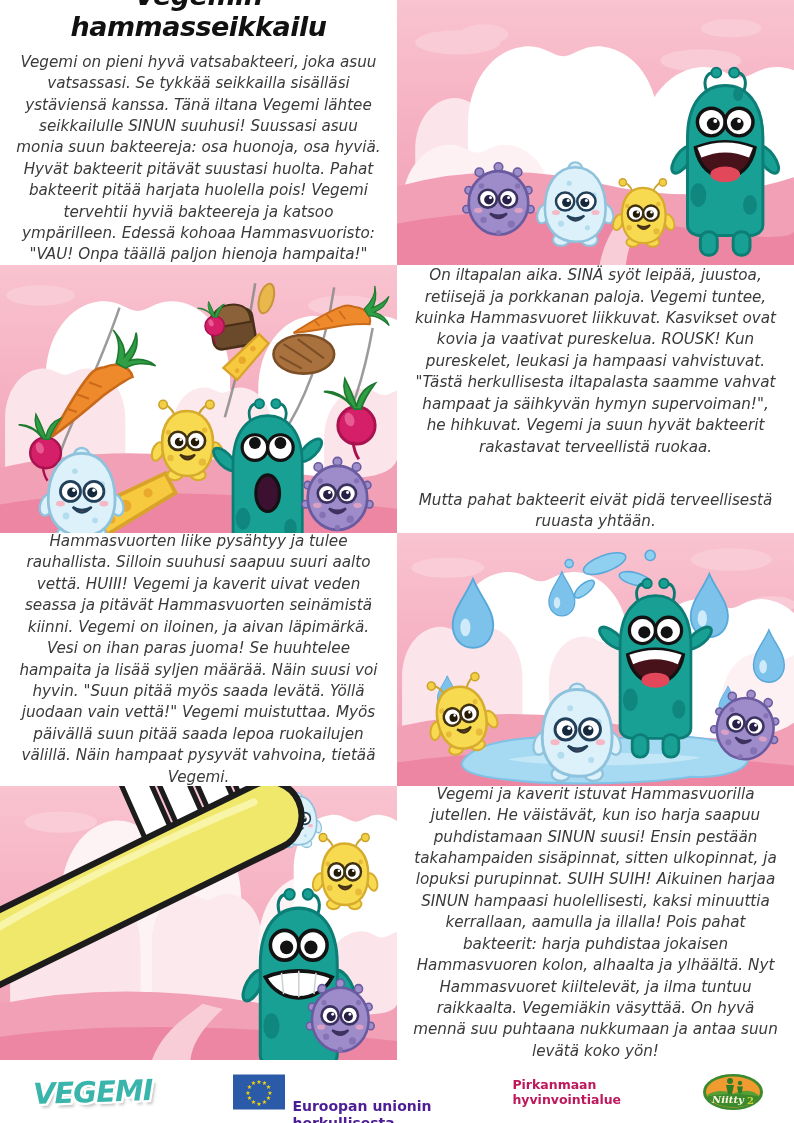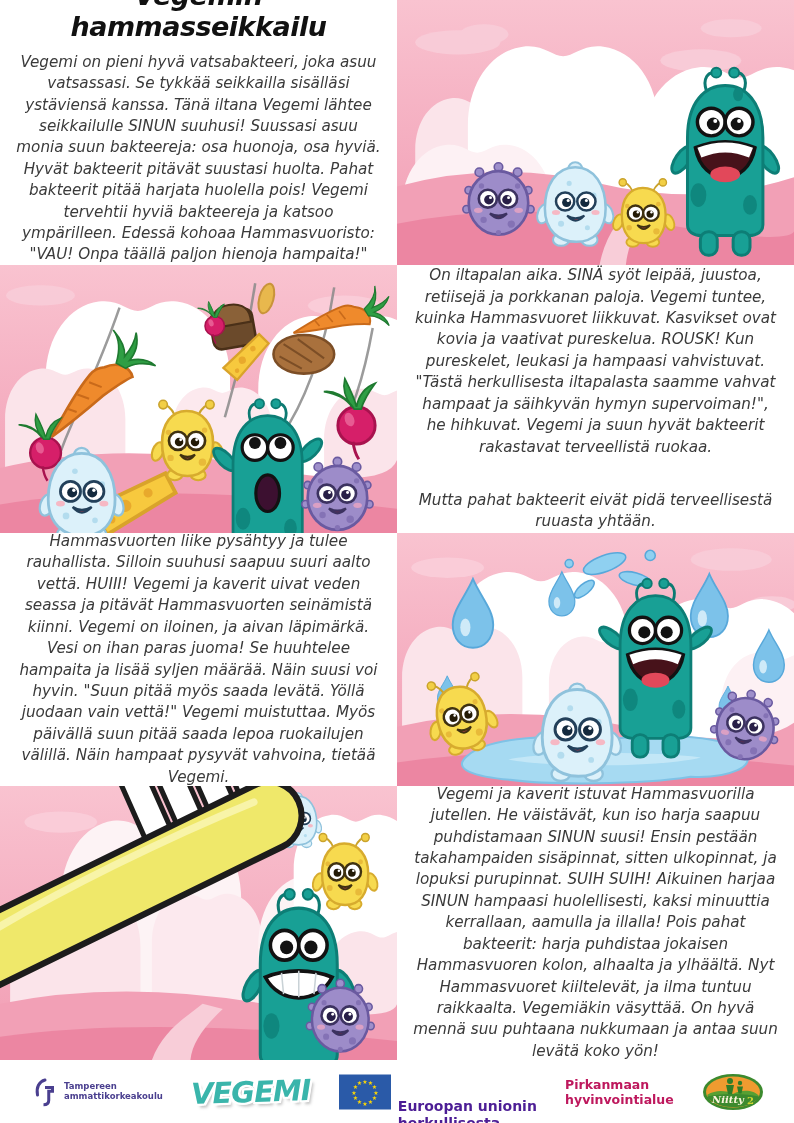--- a/index.html
+++ b/index.html
@@ -394,30 +394,20 @@
     </figure>
 
     <section class="cell text-cell">
       <p class="story-par">Vegemi ja kaverit istuvat Hammasvuorilla jutellen. He väistävät, kun iso harja saapuu puhdistamaan SINUN suusi! Ensin pestään takahampaiden sisäpinnat, sitten ulkopinnat, ja lopuksi purupinnat. SUIH SUIH! Aikuinen harjaa SINUN hampaasi huolellisesti, kaksi minuuttia kerrallaan, aamulla ja illalla! Pois pahat bakteerit: harja puhdistaa jokaisen Hammasvuoren kolon, alhaalta ja ylhäältä. Nyt Hammasvuoret kiiltelevät, ja ilma tuntuu raikkaalta. Vegemiäkin väsyttää. On hyvä mennä suu puhtaana nukkumaan ja antaa suun levätä koko yön!</p>
     </section>
 
   </div>
 
   <footer>
     <div class="logo">
-      <svg width="24" height="30" viewBox="0 0 32 40">
-        <path d="M16,4 C8,6 4,14 6,24" stroke="#4a3f8f" stroke-width="4" fill="none" stroke-linecap="round"></path>
-        <path d="M16,14 h10 v5 h-5 v12 c0,4 -3,6 -7,6" stroke="#4a3f8f" stroke-width="4" fill="none"></path>
-      </svg>
-      <span class="tamk-text">
-        <span>Tampereen</span><br>
-        <span>ammattikorkeakoulu</span>
-      </span>
-    </div>
-    <div class="logo">
       <span class="vegemi-wordmark">VEGEMI</span>
     </div>
     <div class="logo">
       <svg width="52" height="36" viewBox="0 0 52 35">
         <rect width="52" height="35" fill="#2a5aa8"></rect>
         <g fill="#f8d408" font-size="6" text-anchor="middle" font-family="DejaVu Sans,sans-serif">
           <text x="26" y="9">★</text>
             <text x="31.5" y="10.5">★</text>
             <text x="35.5" y="14.5">★</text>
           <text x="37" y="20">★</text>

